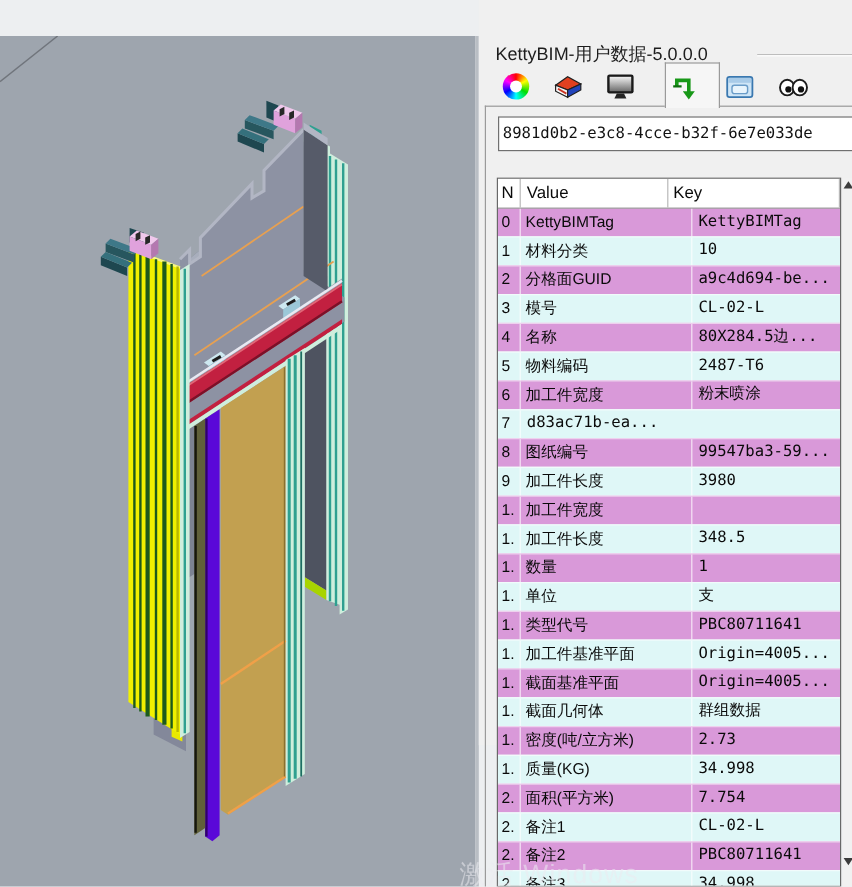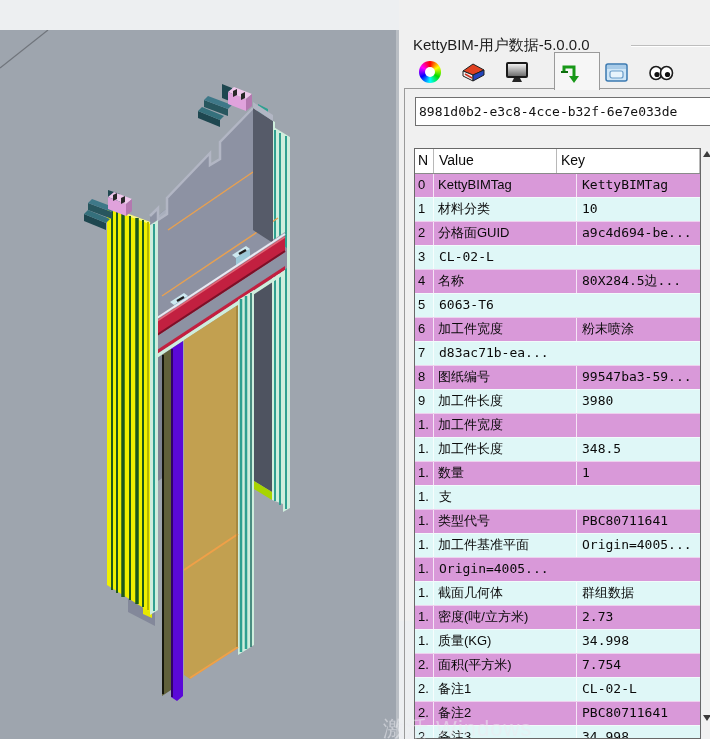--- a/index.html
+++ b/index.html
@@ -256,30 +256,32 @@
             <div class="td c-key">材料分类</div>
             <div class="td c-val">10</div>
           </div>
           <div class="tr even">
             <div class="td c-idx">2</div>
             <div class="td c-key">分格面GUID</div>
             <div class="td c-val">a9c4d694-be...</div>
           </div>
           <div class="tr odd">
             <div class="td c-idx">3</div>
+            <div class="td c-key">模号</div>
             <div class="td c-val">CL-02-L</div>
           </div>
           <div class="tr even">
             <div class="td c-idx">4</div>
             <div class="td c-key">名称</div>
             <div class="td c-val">80X284.5边...</div>
           </div>
           <div class="tr odd">
             <div class="td c-idx">5</div>
-            <div class="td c-val">6063-T6</div>
+            <div class="td c-key">物料编码</div>
+            <div class="td c-val">2487-T6</div>
           </div>
           <div class="tr even">
             <div class="td c-idx">6</div>
             <div class="td c-key">加工件宽度</div>
             <div class="td c-val">粉末喷涂</div>
           </div>
           <div class="tr odd">
             <div class="td c-idx">7</div>
             <div class="td c-val">d83ac71b-ea...</div>
           </div>
@@ -302,34 +304,36 @@
             <div class="td c-key">加工件长度</div>
             <div class="td c-val">348.5</div>
           </div>
           <div class="tr even">
             <div class="td c-idx">1.</div>
             <div class="td c-key">数量</div>
             <div class="td c-val">1</div>
           </div>
           <div class="tr odd">
             <div class="td c-idx">1.</div>
+            <div class="td c-key">单位</div>
             <div class="td c-val">支</div>
           </div>
           <div class="tr even">
             <div class="td c-idx">1.</div>
             <div class="td c-key">类型代号</div>
             <div class="td c-val">PBC80711641</div>
           </div>
           <div class="tr odd">
             <div class="td c-idx">1.</div>
             <div class="td c-key">加工件基准平面</div>
             <div class="td c-val">Origin=4005...</div>
           </div>
           <div class="tr even">
             <div class="td c-idx">1.</div>
+            <div class="td c-key">截面基准平面</div>
             <div class="td c-val">Origin=4005...</div>
           </div>
           <div class="tr odd">
             <div class="td c-idx">1.</div>
             <div class="td c-key">截面几何体</div>
             <div class="td c-val">群组数据</div>
           </div>
           <div class="tr even">
             <div class="td c-idx">1.</div>
             <div class="td c-key">密度(吨/立方米)</div>

